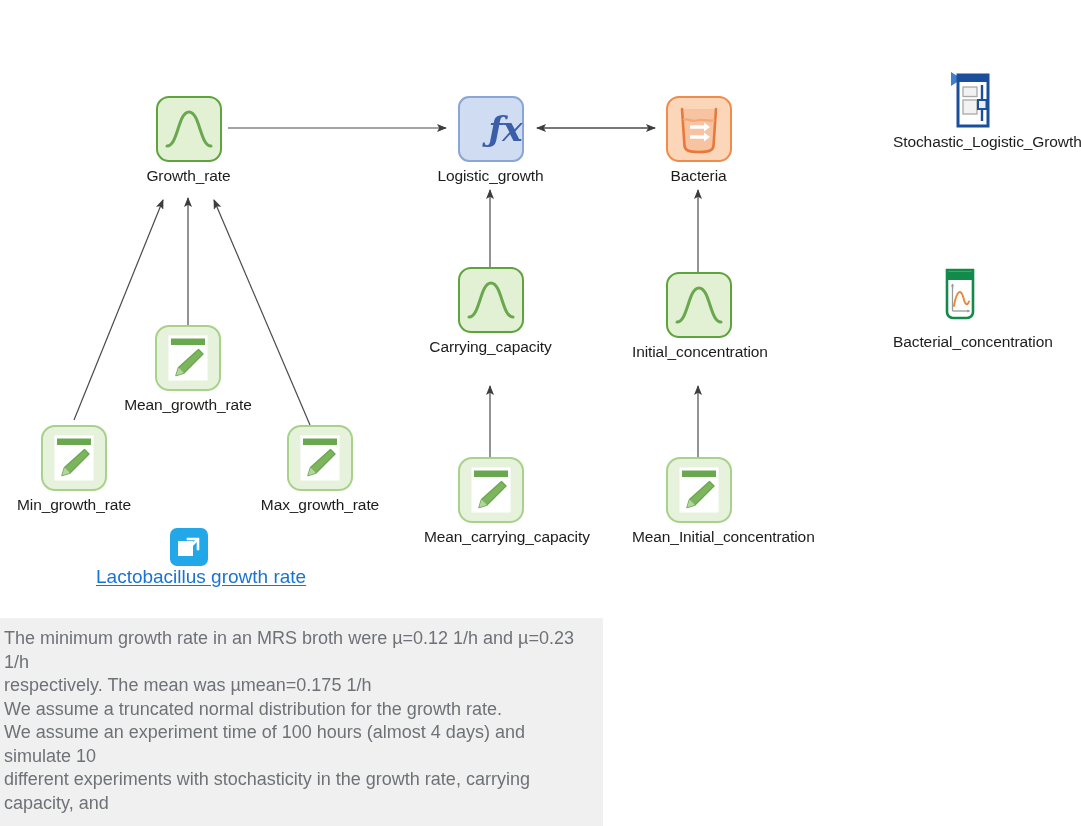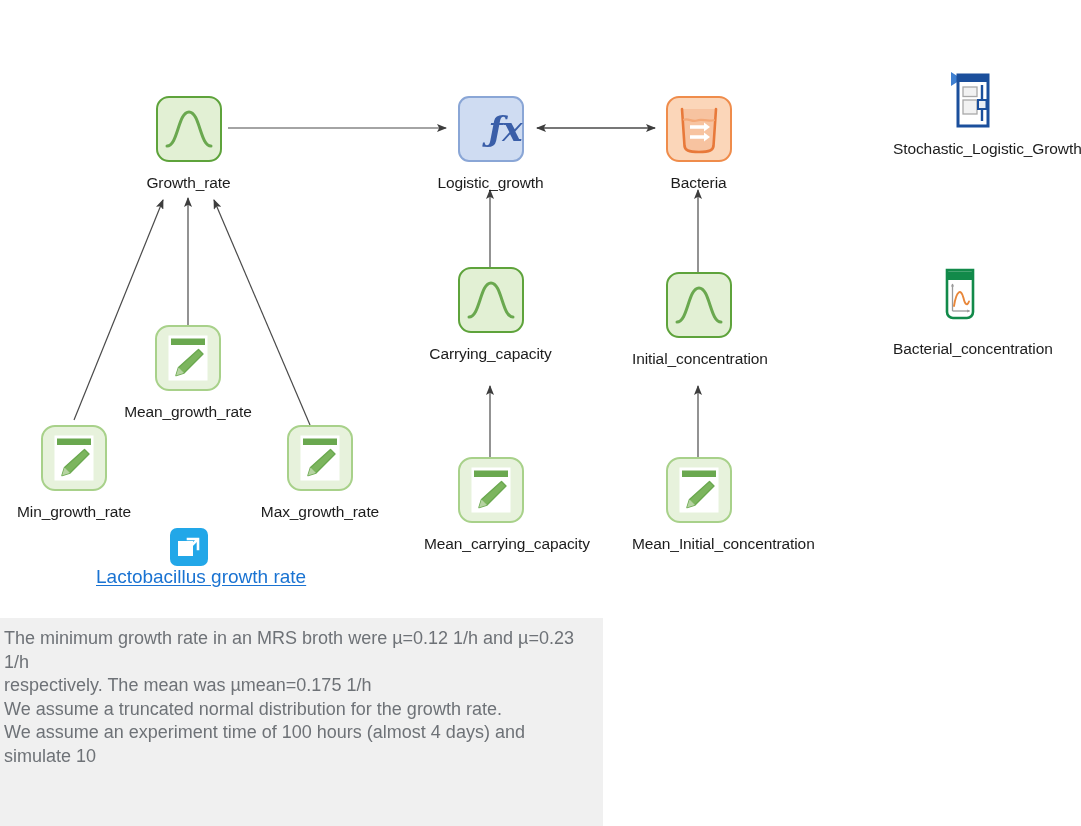--- a/index.html
+++ b/index.html
@@ -36,21 +36,21 @@
     position: absolute;
     z-index: 3;
     text-align: center;
     user-select: none;
   }
   .node-label {
     font-size: 15.5px;
     line-height: 19px;
     color: #1c1c1c;
     white-space: nowrap;
-    margin-top: 11px;
+    margin-top: 4px;
     letter-spacing: -0.1px;
   }
   
   .icon-dist {
     width: 66px;
     height: 66px;
     border: 2.5px solid #5ea33b;
     border-radius: 13px;
     background: #e2f0d4;
     box-sizing: border-box;
@@ -339,15 +339,16 @@
       </svg>
     </div>
     <a class="link-label" href="#">Lactobacillus growth rate</a>
   </div>
 
   <div id="notes-panel">
     <p>The minimum growth rate in an MRS broth were µ=0.12 1/h and µ=0.23 1/h</p>
     <p>respectively. The mean was µmean=0.175 1/h</p>
     <p>We assume a truncated normal distribution for the growth rate.</p>
     <p>We assume an experiment time of 100 hours (almost 4 days) and simulate 10</p>
+    <p>different experiments with stochasticity in the growth rate, carrying capacity, and</p>
   </div>
 
 </div>
 
 </body></html>

